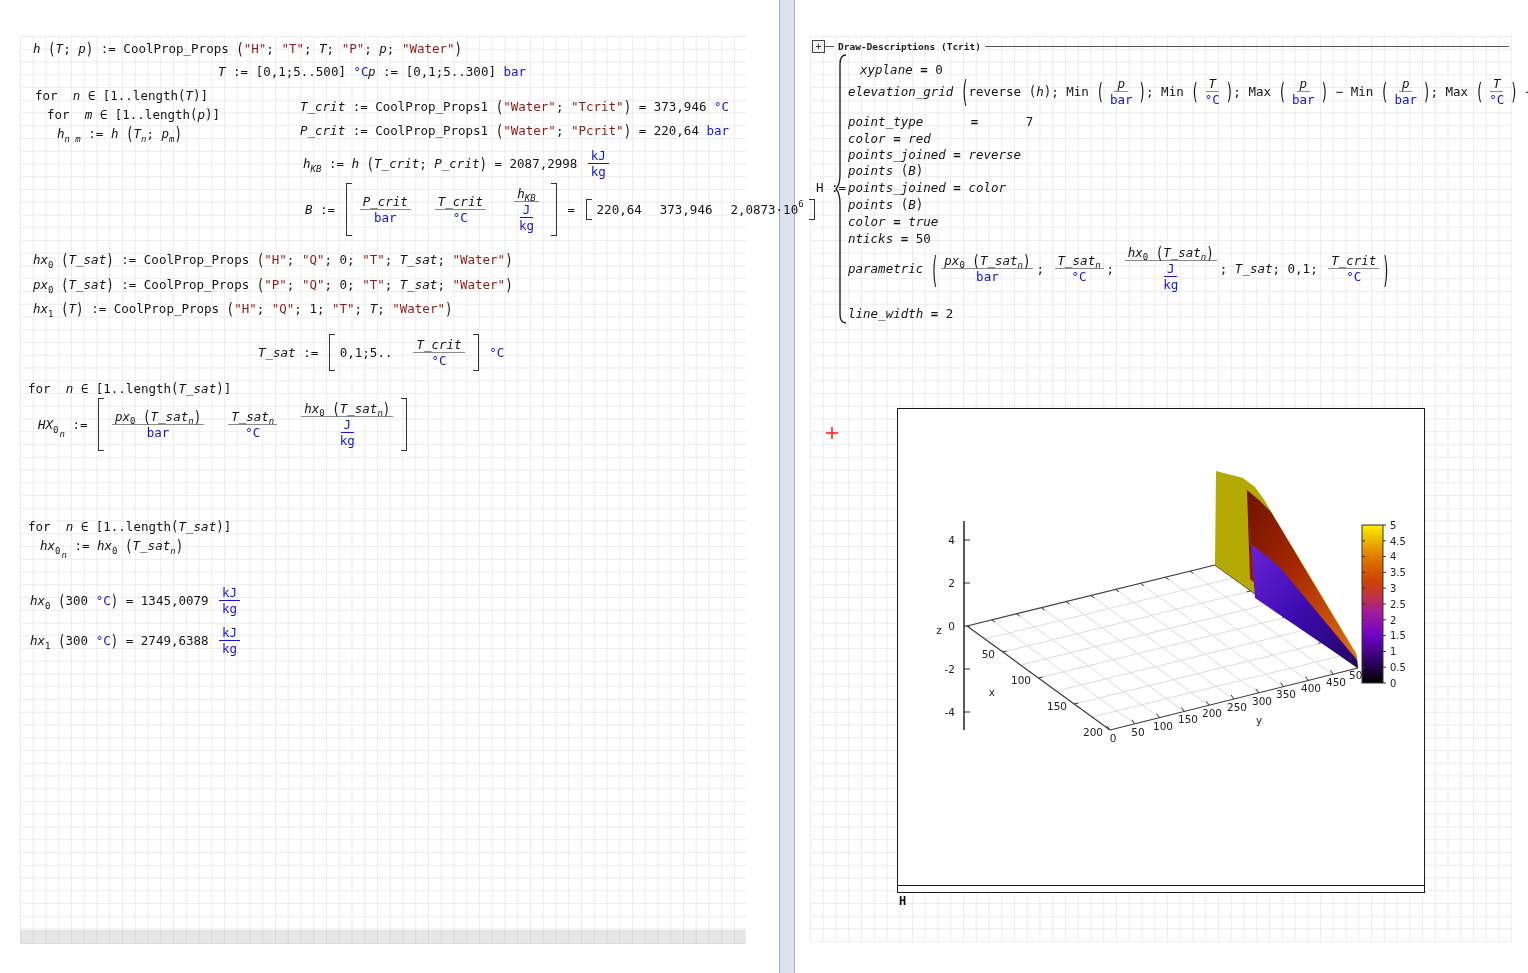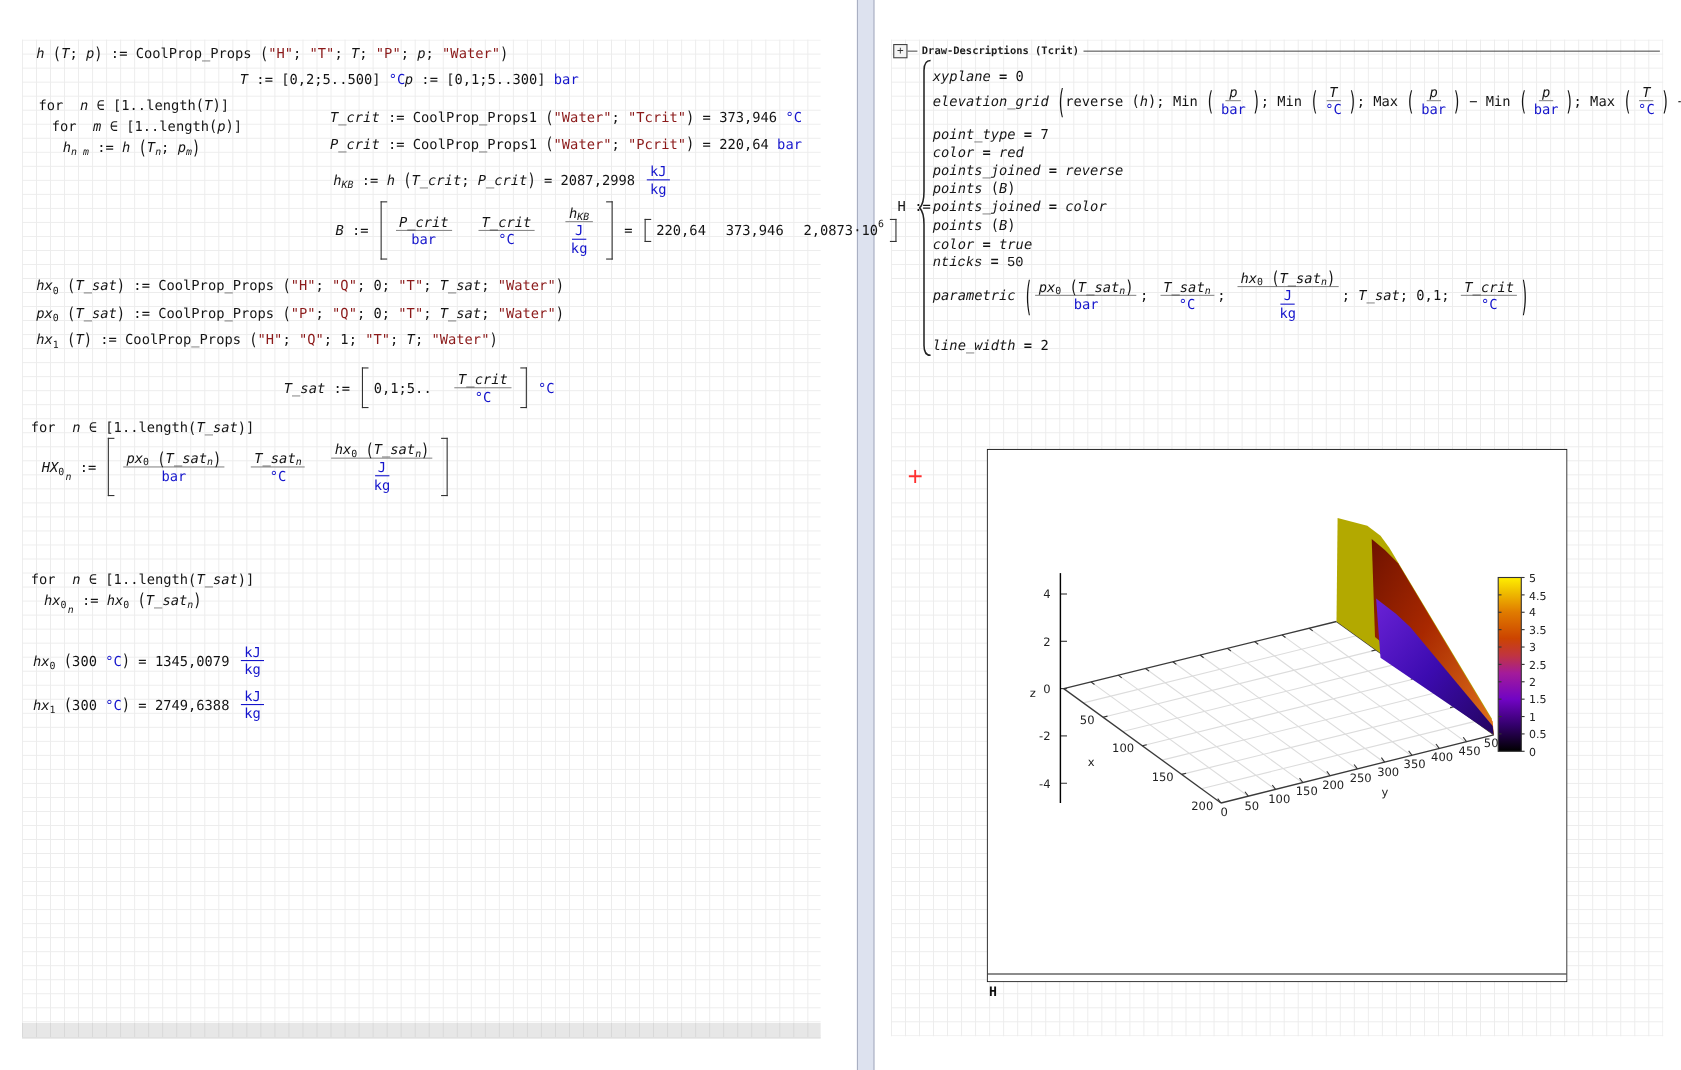--- a/index.html
+++ b/index.html
@@ -54,46 +54,46 @@
 </head>
 <body>
 
 <div class="page" id="page-left"></div>
 <div class="page" id="page-right"></div>
 <div id="page-end-row"></div>
 <div id="divider"></div>
 
 <div id="formula-layer">
     <div class="fx" style="left: 33px; top: 39px;"><div class="line" style="margin-left: 0px;"><span class="it">h </span><span class="grp"><span class="bp" style="transform: scaleY(1.2);">(</span><span class="grp"><span class="it">T</span><span>; </span><span class="it">p</span></span><span class="bp" style="transform: scaleY(1.2);">)</span></span><span> := </span><span>CoolProp_Props </span><span class="grp"><span class="bp" style="transform: scaleY(1.2);">(</span><span class="grp"><span class="st">"H"</span><span>; </span><span class="st">"T"</span><span>; </span><span class="it">T</span><span>; </span><span class="st">"P"</span><span>; </span><span class="it">p</span><span>; </span><span class="st">"Water"</span></span><span class="bp" style="transform: scaleY(1.2);">)</span></span></div></div>
-    <div class="fx" style="left: 218px; top: 62px;"><div class="line" style="margin-left: 0px;"><span class="it">T</span><span> := </span><span>[0,2;5..500]</span><span> </span><span class="un">°C</span></div></div>
+    <div class="fx" style="left: 218px; top: 62px;"><div class="line" style="margin-left: 0px;"><span class="it">T</span><span> := </span><span>[0,1;5..500]</span><span> </span><span class="un">°C</span></div></div>
     <div class="fx" style="left: 368px; top: 62px;"><div class="line" style="margin-left: 0px;"><span class="it">p</span><span> := </span><span>[0,1;5..300]</span><span> </span><span class="un">bar</span></div></div>
     <div class="fx" style="left: 35px; top: 86px;"><div class="line" style="margin-left: 0px;"><span>for  </span><span class="it">n</span><span> ∈ </span><span>[1..length</span><span class="grp"><span class="bp" style="transform: scaleY(1.1);">(</span><span class="grp"><span class="it">T</span></span><span class="bp" style="transform: scaleY(1.1);">)</span></span><span>]</span></div><div class="line" style="margin-left: 12px;"><span>for  </span><span class="it">m</span><span> ∈ </span><span>[1..length</span><span class="grp"><span class="bp" style="transform: scaleY(1.1);">(</span><span class="grp"><span class="it">p</span></span><span class="bp" style="transform: scaleY(1.1);">)</span></span><span>]</span></div><div class="line" style="margin-left: 22px;"><span class="it">h</span><span class="sb"><span class="it">n m</span></span><span> := </span><span class="it">h </span><span class="grp"><span class="bp" style="transform: scaleY(1.4);">(</span><span class="grp"><span class="it">T</span><span class="sb"><span class="it">n</span></span><span>; </span><span class="it">p</span><span class="sb"><span class="it">m</span></span></span><span class="bp" style="transform: scaleY(1.4);">)</span></span></div></div>
     <div class="fx" style="left: 300px; top: 97px;"><div class="line" style="margin-left: 0px;"><span class="it">T_crit</span><span> := </span><span>CoolProp_Props1 </span><span class="grp"><span class="bp" style="transform: scaleY(1.2);">(</span><span class="grp"><span class="st">"Water"</span><span>; </span><span class="st">"Tcrit"</span></span><span class="bp" style="transform: scaleY(1.2);">)</span></span><span> = </span><span>373,946 </span><span class="un">°C</span></div></div>
     <div class="fx" style="left: 300px; top: 121px;"><div class="line" style="margin-left: 0px;"><span class="it">P_crit</span><span> := </span><span>CoolProp_Props1 </span><span class="grp"><span class="bp" style="transform: scaleY(1.2);">(</span><span class="grp"><span class="st">"Water"</span><span>; </span><span class="st">"Pcrit"</span></span><span class="bp" style="transform: scaleY(1.2);">)</span></span><span> = </span><span>220,64 </span><span class="un">bar</span></div></div>
     <div class="fx" style="left: 303px; top: 148px;"><div class="line" style="margin-left: 0px;"><span class="it">h</span><span class="sb"><span class="it">KB</span></span><span> := </span><span class="it">h </span><span class="grp"><span class="bp" style="transform: scaleY(1.3);">(</span><span class="grp"><span class="it">T_crit</span><span>; </span><span class="it">P_crit</span></span><span class="bp" style="transform: scaleY(1.3);">)</span></span><span> = </span><span>2087,2998 </span><span class="frac un"><span class="num"><span class="un">kJ</span></span><span class="den"><span class="un">kg</span></span></span></div></div>
     <div class="fx" style="left: 305px; top: 183px;"><div class="line" style="margin-left: 0px;"><span class="it">B</span><span> := </span><span class="tbrak"><span class="tb-l"></span><span class="tb-c"><span class="grp"><span class="frac"><span class="num"><span class="it">P_crit</span></span><span class="den"><span class="un">bar</span></span></span></span><span class="grp"><span class="frac"><span class="num"><span class="it">T_crit</span></span><span class="den"><span class="un">°C</span></span></span></span><span class="grp"><span class="frac"><span class="num"><span class="it">h</span><span class="sb"><span class="it">KB</span></span></span><span class="den"><span class="frac un"><span class="num"><span class="un">J</span></span><span class="den"><span class="un">kg</span></span></span></span></span></span></span><span class="tb-r"></span></span><span> = </span><span class="tbrak"><span class="tb-l"></span><span class="tb-c"><span class="grp"><span>220,64</span></span><span class="grp"><span>373,946</span></span><span class="grp"><span>2,0873·10</span><span class="sp"><span>6</span></span></span></span><span class="tb-r"></span></span></div></div>
     <div class="fx" style="left: 33px; top: 250px;"><div class="line" style="margin-left: 0px;"><span class="it">hx</span><span class="sb"><span>0</span></span><span> </span><span class="grp"><span class="bp" style="transform: scaleY(1.2);">(</span><span class="grp"><span class="it">T_sat</span></span><span class="bp" style="transform: scaleY(1.2);">)</span></span><span> := </span><span>CoolProp_Props </span><span class="grp"><span class="bp" style="transform: scaleY(1.2);">(</span><span class="grp"><span class="st">"H"</span><span>; </span><span class="st">"Q"</span><span>; </span><span>0</span><span>; </span><span class="st">"T"</span><span>; </span><span class="it">T_sat</span><span>; </span><span class="st">"Water"</span></span><span class="bp" style="transform: scaleY(1.2);">)</span></span></div></div>
     <div class="fx" style="left: 33px; top: 275px;"><div class="line" style="margin-left: 0px;"><span class="it">px</span><span class="sb"><span>0</span></span><span> </span><span class="grp"><span class="bp" style="transform: scaleY(1.2);">(</span><span class="grp"><span class="it">T_sat</span></span><span class="bp" style="transform: scaleY(1.2);">)</span></span><span> := </span><span>CoolProp_Props </span><span class="grp"><span class="bp" style="transform: scaleY(1.2);">(</span><span class="grp"><span class="st">"P"</span><span>; </span><span class="st">"Q"</span><span>; </span><span>0</span><span>; </span><span class="st">"T"</span><span>; </span><span class="it">T_sat</span><span>; </span><span class="st">"Water"</span></span><span class="bp" style="transform: scaleY(1.2);">)</span></span></div></div>
     <div class="fx" style="left: 33px; top: 299px;"><div class="line" style="margin-left: 0px;"><span class="it">hx</span><span class="sb"><span>1</span></span><span> </span><span class="grp"><span class="bp" style="transform: scaleY(1.2);">(</span><span class="grp"><span class="it">T</span></span><span class="bp" style="transform: scaleY(1.2);">)</span></span><span> := </span><span>CoolProp_Props </span><span class="grp"><span class="bp" style="transform: scaleY(1.2);">(</span><span class="grp"><span class="st">"H"</span><span>; </span><span class="st">"Q"</span><span>; </span><span>1</span><span>; </span><span class="st">"T"</span><span>; </span><span class="it">T</span><span>; </span><span class="st">"Water"</span></span><span class="bp" style="transform: scaleY(1.2);">)</span></span></div></div>
     <div class="fx" style="left: 258px; top: 334px;"><div class="line" style="margin-left: 0px;"><span class="it">T_sat</span><span> := </span><span class="tbrak"><span class="tb-l"></span><span class="tb-c"><span>0,1;5..</span><span class="frac"><span class="num"><span class="it">T_crit</span></span><span class="den"><span class="un">°C</span></span></span></span><span class="tb-r"></span></span><span> </span><span class="un">°C</span></div></div>
     <div class="fx" style="left: 28px; top: 379px;"><div class="line" style="margin-left: 0px;"><span>for  </span><span class="it">n</span><span> ∈ </span><span>[1..length</span><span class="grp"><span class="bp" style="transform: scaleY(1.1);">(</span><span class="grp"><span class="it">T_sat</span></span><span class="bp" style="transform: scaleY(1.1);">)</span></span><span>]</span></div></div>
     <div class="fx" style="left: 38px; top: 398px;"><div class="line" style="margin-left: 0px;"><span class="it">HX</span><span class="sb"><span>0</span></span><span class="sb2"><span class="it">n</span></span><span> := </span><span class="tbrak"><span class="tb-l"></span><span class="tb-c"><span class="grp"><span class="frac"><span class="num"><span class="it">px</span><span class="sb"><span>0</span></span><span> </span><span class="grp"><span class="bp" style="transform: scaleY(1.3);">(</span><span class="grp"><span class="it">T_sat</span><span class="sb"><span class="it">n</span></span></span><span class="bp" style="transform: scaleY(1.3);">)</span></span></span><span class="den"><span class="un">bar</span></span></span></span><span class="grp"><span class="frac"><span class="num"><span class="it">T_sat</span><span class="sb"><span class="it">n</span></span></span><span class="den"><span class="un">°C</span></span></span></span><span class="grp"><span class="frac"><span class="num"><span class="it">hx</span><span class="sb"><span>0</span></span><span> </span><span class="grp"><span class="bp" style="transform: scaleY(1.3);">(</span><span class="grp"><span class="it">T_sat</span><span class="sb"><span class="it">n</span></span></span><span class="bp" style="transform: scaleY(1.3);">)</span></span></span><span class="den"><span class="frac un"><span class="num"><span class="un">J</span></span><span class="den"><span class="un">kg</span></span></span></span></span></span></span><span class="tb-r"></span></span></div></div>
     <div class="fx" style="left: 28px; top: 517px;"><div class="line" style="margin-left: 0px;"><span>for  </span><span class="it">n</span><span> ∈ </span><span>[1..length</span><span class="grp"><span class="bp" style="transform: scaleY(1.1);">(</span><span class="grp"><span class="it">T_sat</span></span><span class="bp" style="transform: scaleY(1.1);">)</span></span><span>]</span></div><div class="line" style="margin-left: 12px;"><span class="it">hx</span><span class="sb"><span>0</span></span><span class="sb2"><span class="it">n</span></span><span> := </span><span class="it">hx</span><span class="sb"><span>0</span></span><span> </span><span class="grp"><span class="bp" style="transform: scaleY(1.3);">(</span><span class="grp"><span class="it">T_sat</span><span class="sb"><span class="it">n</span></span></span><span class="bp" style="transform: scaleY(1.3);">)</span></span></div></div>
     <div class="fx" style="left: 30px; top: 585px;"><div class="line" style="margin-left: 0px;"><span class="it">hx</span><span class="sb"><span>0</span></span><span> </span><span class="grp"><span class="bp" style="transform: scaleY(1.2);">(</span><span class="grp"><span>300 </span><span class="un">°C</span></span><span class="bp" style="transform: scaleY(1.2);">)</span></span><span> = </span><span>1345,0079 </span><span class="frac un"><span class="num"><span class="un">kJ</span></span><span class="den"><span class="un">kg</span></span></span></div></div>
     <div class="fx" style="left: 30px; top: 625px;"><div class="line" style="margin-left: 0px;"><span class="it">hx</span><span class="sb"><span>1</span></span><span> </span><span class="grp"><span class="bp" style="transform: scaleY(1.2);">(</span><span class="grp"><span>300 </span><span class="un">°C</span></span><span class="bp" style="transform: scaleY(1.2);">)</span></span><span> = </span><span>2749,6388 </span><span class="frac un"><span class="num"><span class="un">kJ</span></span><span class="den"><span class="un">kg</span></span></span></div></div>
-    <div class="fx" style="left: 848px; top: 60px;"><div class="line" style="margin-left: 0px;"><span class="it">xyplane</span><span class="b"> = </span><span>0</span></div></div>
+    <div class="fx" style="left: 848px; top: 60px;"><div class="line" style="margin-left: 12px;"><span class="it">xyplane</span><span class="b"> = </span><span>0</span></div></div>
     <div class="fx" style="left: 848px; top: 76px;"><div class="line" style="margin-left: 0px;"><span class="it">elevation_grid </span><span class="grp"><span class="bp" style="transform: scaleY(2.4);">(</span><span class="grp"><span>reverse </span><span class="grp"><span class="bp" style="transform: scaleY(1.1);">(</span><span class="grp"><span class="it">h</span></span><span class="bp" style="transform: scaleY(1.1);">)</span></span><span>; </span><span>Min </span><span class="grp"><span class="bp" style="transform: scaleY(1.9);">(</span><span class="grp"><span class="frac"><span class="num"><span class="it">p</span></span><span class="den"><span class="un">bar</span></span></span></span><span class="bp" style="transform: scaleY(1.9);">)</span></span><span>; </span><span>Min </span><span class="grp"><span class="bp" style="transform: scaleY(1.9);">(</span><span class="grp"><span class="frac"><span class="num"><span class="it">T</span></span><span class="den"><span class="un">°C</span></span></span></span><span class="bp" style="transform: scaleY(1.9);">)</span></span><span>; </span><span>Max </span><span class="grp"><span class="bp" style="transform: scaleY(1.9);">(</span><span class="grp"><span class="frac"><span class="num"><span class="it">p</span></span><span class="den"><span class="un">bar</span></span></span></span><span class="bp" style="transform: scaleY(1.9);">)</span></span><span> − </span><span>Min </span><span class="grp"><span class="bp" style="transform: scaleY(1.9);">(</span><span class="grp"><span class="frac"><span class="num"><span class="it">p</span></span><span class="den"><span class="un">bar</span></span></span></span><span class="bp" style="transform: scaleY(1.9);">)</span></span><span>; </span><span>Max </span><span class="grp"><span class="bp" style="transform: scaleY(1.9);">(</span><span class="grp"><span class="frac"><span class="num"><span class="it">T</span></span><span class="den"><span class="un">°C</span></span></span></span><span class="bp" style="transform: scaleY(1.9);">)</span></span><span> − </span></span></span></div></div>
-    <div class="fx" style="left: 848px; top: 112px;"><div class="line" style="margin-left: 0px;"><span class="it">point_type</span><span class="b"> = </span><span>7</span></div></div>
+    <div class="fx" style="left: 848px; top: 112px;"><div class="line" style="margin-left: 0px; gap: 40px;"><span class="it">point_type</span><span class="b"> = </span><span>7</span></div></div>
     <div class="fx" style="left: 848px; top: 129px;"><div class="line" style="margin-left: 0px;"><span class="it">color</span><span class="b"> = </span><span class="it">red</span></div></div>
     <div class="fx" style="left: 848px; top: 145px;"><div class="line" style="margin-left: 0px;"><span class="it">points_joined</span><span class="b"> = </span><span class="it">reverse</span></div></div>
     <div class="fx" style="left: 848px; top: 161px;"><div class="line" style="margin-left: 0px;"><span class="it">points </span><span class="grp"><span class="bp" style="transform: scaleY(1.1);">(</span><span class="grp"><span class="it">B</span></span><span class="bp" style="transform: scaleY(1.1);">)</span></span></div></div>
     <div class="fx" style="left: 848px; top: 178px;"><div class="line" style="margin-left: 0px;"><span class="it">points_joined</span><span class="b"> = </span><span class="it">color</span></div></div>
     <div class="fx" style="left: 848px; top: 195px;"><div class="line" style="margin-left: 0px;"><span class="it">points </span><span class="grp"><span class="bp" style="transform: scaleY(1.1);">(</span><span class="grp"><span class="it">B</span></span><span class="bp" style="transform: scaleY(1.1);">)</span></span></div></div>
     <div class="fx" style="left: 848px; top: 212px;"><div class="line" style="margin-left: 0px;"><span class="it">color</span><span class="b"> = </span><span class="it">true</span></div></div>
-    <div class="fx" style="left: 848px; top: 229px;"><div class="line" style="margin-left: 0px; font-family: Liberation Mono, monospace;"><span class="it">nticks</span><span class="b"> = </span><span>50</span></div></div>
+    <div class="fx" style="left: 848px; top: 229px;"><div class="line" style="margin-left: 0px;"><span class="it">nticks</span><span class="b"> = </span><span>50</span></div></div>
     <div class="fx" style="left: 848px; top: 245px;"><div class="line" style="margin-left: 0px;"><span class="it">parametric </span><span class="grp"><span class="bp" style="transform: scaleY(2.9);">(</span><span class="grp"><span class="frac"><span class="num"><span class="it">px</span><span class="sb"><span>0</span></span><span> </span><span class="grp"><span class="bp" style="transform: scaleY(1.3);">(</span><span class="grp"><span class="it">T_sat</span><span class="sb"><span class="it">n</span></span></span><span class="bp" style="transform: scaleY(1.3);">)</span></span></span><span class="den"><span class="un">bar</span></span></span><span>; </span><span class="frac"><span class="num"><span class="it">T_sat</span><span class="sb"><span class="it">n</span></span></span><span class="den"><span class="un">°C</span></span></span><span>; </span><span class="frac"><span class="num"><span class="it">hx</span><span class="sb"><span>0</span></span><span> </span><span class="grp"><span class="bp" style="transform: scaleY(1.3);">(</span><span class="grp"><span class="it">T_sat</span><span class="sb"><span class="it">n</span></span></span><span class="bp" style="transform: scaleY(1.3);">)</span></span></span><span class="den"><span class="frac un"><span class="num"><span class="un">J</span></span><span class="den"><span class="un">kg</span></span></span></span></span><span>; </span><span class="it">T_sat</span><span>; </span><span>0,1</span><span>; </span><span class="frac"><span class="num"><span class="it">T_crit</span></span><span class="den"><span class="un">°C</span></span></span></span><span class="bp" style="transform: scaleY(2.9);">)</span></span></div></div>
     <div class="fx" style="left: 848px; top: 304px;"><div class="line" style="margin-left: 0px;"><span class="it">line_width</span><span class="b"> = </span><span>2</span></div></div>
     <div class="fx" style="left: 816px; top: 178px;"><div class="line" style="margin-left: 0px;"><span>H</span><span> := </span></div></div>
   </div>
 
 <div id="sec-header">
   <span class="hbox">+</span>
   <span class="hline-s"></span>
   <span class="hlabel">Draw-Descriptions (Tcrit)</span>
   <span class="hline-l"></span>

